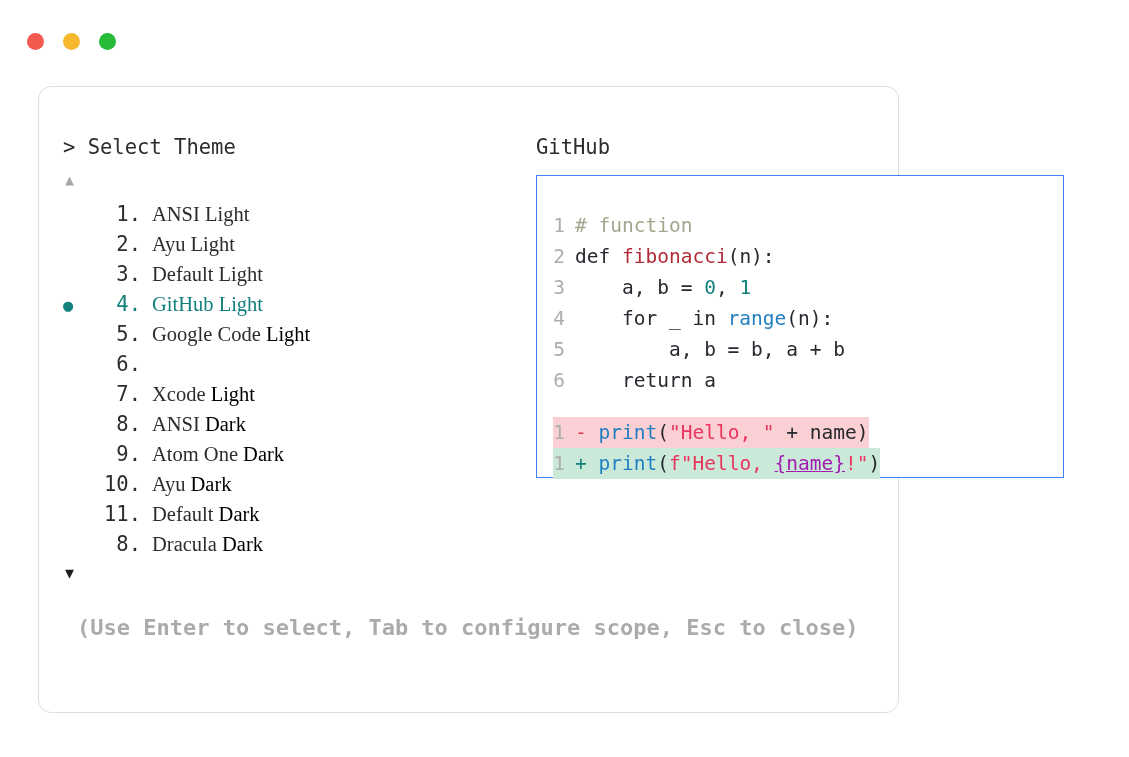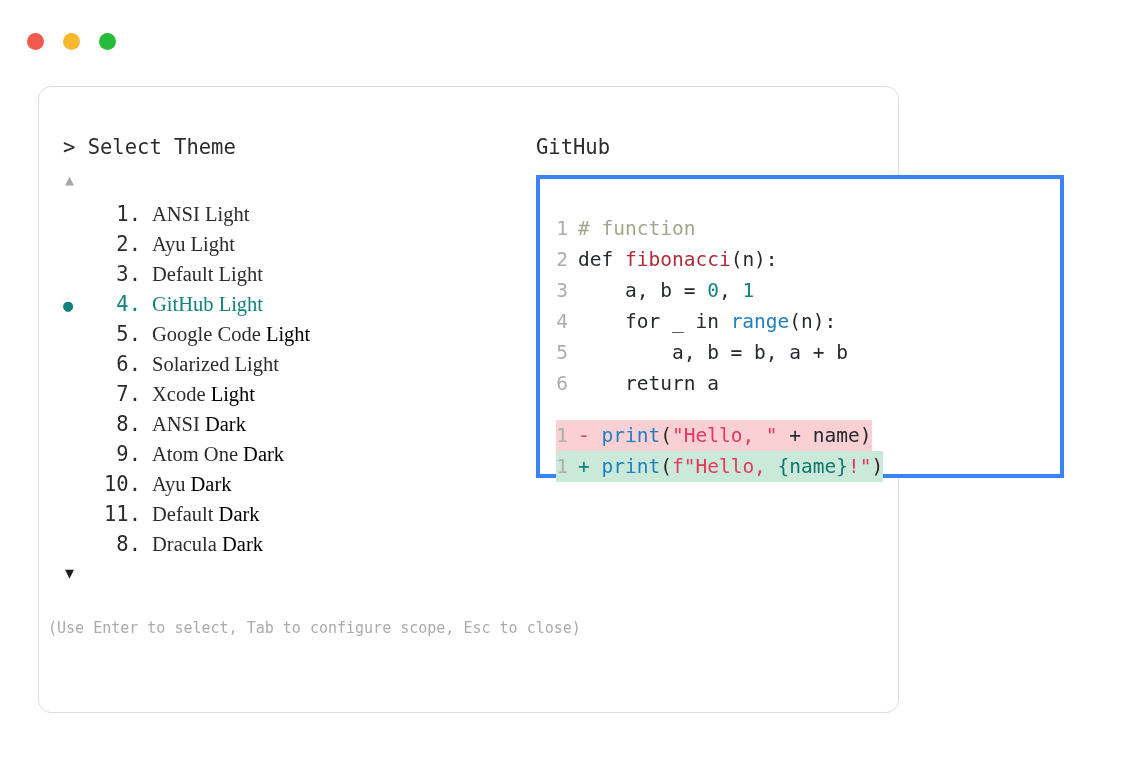--- a/index.html
+++ b/index.html
@@ -128,37 +128,38 @@
     font-family: Liberation Serif, serif;
   }
   .variant-dim { color: #000000; }
   .theme-item.is-selected .num-cell,
   .theme-item.is-selected .label-cell,
   .theme-item.is-selected .variant-dim { color: #12807c; }
 
   
   .hint {
     position: absolute;
-    left: 9px;
+    left: 38px;
     top: 527px;
-    font-size: 15px;
+    font-size: 22px;
     line-height: 28px;
     color: #ababab;
     white-space: pre;
+    font-weight: bold;
   }
 
   
   .preview-box {
     position: absolute;
     left: 497px;
     top: 88px;
     width: 528px;
     height: 303px;
     box-sizing: border-box;
-    border: 4px solid #3b82f6;
+    border: 1px solid #3b82f6;
     background: #ffffff;
   }
   .code {
     position: absolute;
     left: 16px;
     top: 34px;
     font-size: 19.5px;
     line-height: 31px;
     white-space: pre;
   }
@@ -172,21 +173,21 @@
   }
   .gap { display: inline-block; width: 10px; }
 
   
   .t-comment { color: #a3a58c; }
   .t-plain   { color: #25292e; }
   .t-func    { color: #b02b36; }
   .t-num     { color: #12807c; }
   .t-builtin { color: #1f7fc0; }
   .t-string  { color: #e8365d; }
-  .t-name    { color: #0f766e; }
+  .t-name    { color: #a21caf; text-decoration: underline; }
   .diff-line { height: 31px; white-space: pre; }
   .diff-line .wrap { display: inline-block; }
   .diff-del .wrap { background: #fbd0d4; }
   .diff-add .wrap { background: #cbe9d9; }
   .marker-del { color: #e33a4f; }
   .marker-add { color: #12807c; }
 </style>
 </head>
 <body>
 
@@ -203,21 +204,21 @@
 
     <div class="col-left">
       <div class="panel-heading">&gt; Select Theme</div>
       <div class="scroll-arrow scroll-up">▲</div>
       <ul class="theme-list" id="theme-list">
           <li class="theme-item"><span class="bullet-cell"></span><span class="num-cell">1.</span><span class="label-cell">ANSI Light</span></li>
           <li class="theme-item"><span class="bullet-cell"></span><span class="num-cell">2.</span><span class="label-cell">Ayu Light</span></li>
           <li class="theme-item"><span class="bullet-cell"></span><span class="num-cell">3.</span><span class="label-cell">Default Light</span></li>
           <li class="theme-item is-selected"><span class="bullet-cell">●</span><span class="num-cell">4.</span><span class="label-cell">GitHub Light</span></li>
           <li class="theme-item"><span class="bullet-cell"></span><span class="num-cell">5.</span><span class="label-cell">Google Code<span class="variant-dim"> Light</span></span></li>
-          <li class="theme-item"><span class="bullet-cell"></span><span class="num-cell">6.</span><span class="label-cell">Solarized Light</span></li>
+          <li class="theme-item"><span class="bullet-cell"></span><span class="num-cell">6.</span></li>
           <li class="theme-item"><span class="bullet-cell"></span><span class="num-cell">7.</span><span class="label-cell">Xcode<span class="variant-dim"> Light</span></span></li>
           <li class="theme-item"><span class="bullet-cell"></span><span class="num-cell">8.</span><span class="label-cell">ANSI<span class="variant-dim"> Dark</span></span></li>
           <li class="theme-item"><span class="bullet-cell"></span><span class="num-cell">9.</span><span class="label-cell">Atom One<span class="variant-dim"> Dark</span></span></li>
           <li class="theme-item"><span class="bullet-cell"></span><span class="num-cell">10.</span><span class="label-cell">Ayu<span class="variant-dim"> Dark</span></span></li>
           <li class="theme-item"><span class="bullet-cell"></span><span class="num-cell">11.</span><span class="label-cell">Default<span class="variant-dim"> Dark</span></span></li>
           <li class="theme-item"><span class="bullet-cell"></span><span class="num-cell">8.</span><span class="label-cell">Dracula<span class="variant-dim"> Dark</span></span></li>
         </ul>
       <div class="scroll-arrow scroll-down">▼</div>
     </div>
 

